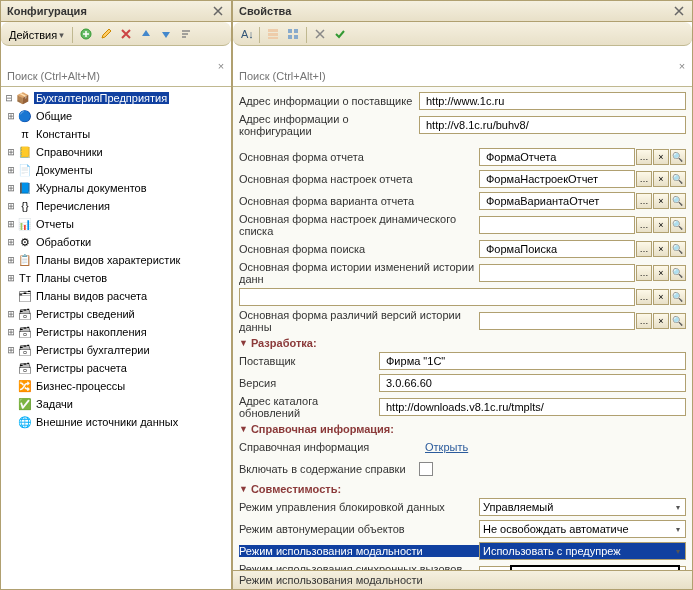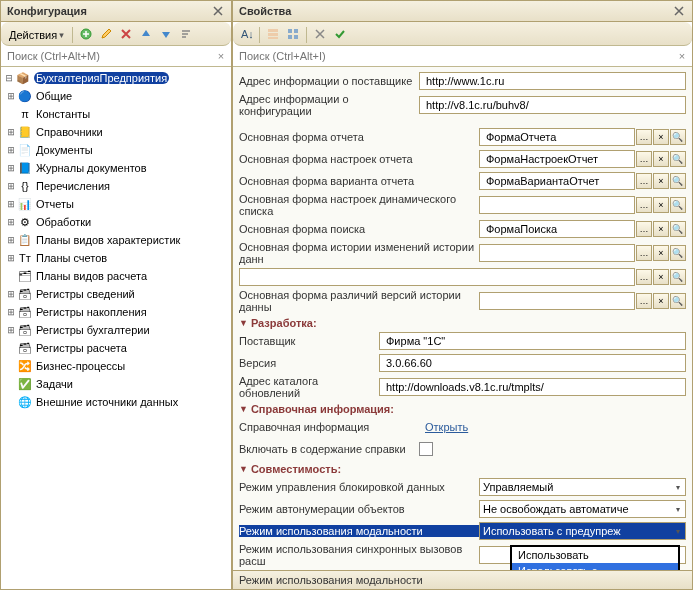--- a/index.html
+++ b/index.html
@@ -8,29 +8,29 @@
 .panel-left { width: 247px; }
 .panel-right { flex: 1; position: relative; }
 .panel-header { background: linear-gradient(#f5f0e0, #e8e0c8); border-bottom: 1px solid #b0a070; padding: 3px 6px; display: flex; align-items: center; justify-content: space-between; font-weight: bold; font-size: 12px; color: #333; }
 .close-btn { width: 14px; height: 14px; display: flex; align-items: center; justify-content: center; cursor: pointer; }
 .toolbar { background: linear-gradient(#f5f0e0, #e8e0c8); border-bottom: 1px solid #c0b890; padding: 2px 4px; display: flex; align-items: flex-end; gap: 2px; min-height: 24px; border-radius: 8px; }
 .tb-btn { width: 18px; height: 18px; display: flex; align-items: center; justify-content: center; cursor: pointer; }
 .tb-sep { width: 1px; height: 16px; background: #c0b890; margin: 0 2px; }
 .tb-drop { display: flex; align-items: center; gap: 2px; cursor: pointer; padding: 2px 4px; }
 .chevron { font-size: 9px; color: #555; }
 .search-row { border-bottom: 1px solid #c0b890; display: flex; align-items: center; padding: 2px; }
-.search-input { flex: 1; border: none; padding: 2px 4px; font-size: 11px; color: #999; outline: none; background: transparent; }
+.search-input { flex: 1; border: none; padding: 2px 4px; font-size: 11px; color: #999; outline: none; background: transparent; margin-top: 20px; }
 .search-x { width: 16px; height: 16px; display: flex; align-items: center; justify-content: center; color: #888; cursor: pointer; }
 .tree { flex: 1; overflow: auto; padding: 2px 0; background: #fff; }
 .tree-item { display: flex; align-items: center; padding: 1px 2px; cursor: pointer; white-space: nowrap; }
 .tree-item.root { padding-left: 2px; }
 .tree-item.child { padding-left: 4px; }
 .expander { width: 12px; height: 12px; display: flex; align-items: center; justify-content: center; font-size: 9px; color: #666; }
 .tree-icon { width: 16px; height: 16px; display: inline-flex; align-items: center; justify-content: center; margin-right: 3px; font-size: 11px; }
-.tree-label { color: #000; border-radius: 6px; }
+.tree-label { color: #000; }
 .tree-label.selected { background: #1040a0; color: #fff; padding: 0 2px; }
 .props { flex: 1; overflow: auto; background: #fafaf5; padding: 4px 6px; position: relative; }
 .prop-row { display: flex; align-items: center; margin-bottom: 2px; min-height: 20px; }
 .prop-label { width: 180px; color: #333; padding-right: 4px; }
 .prop-label.wide { width: 240px; }
 .prop-input { flex: 1; border: 1px solid #b0a070; background: #fff; padding: 1px 6px; height: 18px; color: #000; }
 .prop-select { flex: 1; border: 1px solid #b0a070; background: #fff; padding: 1px 3px; height: 18px; display: flex; align-items: center; justify-content: space-between; }
 .prop-select.highlighted { background: #1040a0; color: #fff; }
 .prop-row.highlighted-row .prop-label { background: #1040a0; color: #fff; }
 .mini-btn { width: 16px; height: 16px; border: 1px solid #b0a070; background: linear-gradient(#fdf8e8,#e8e0c8); display: inline-flex; align-items: center; justify-content: center; font-size: 9px; margin-left: 1px; cursor: pointer; }

